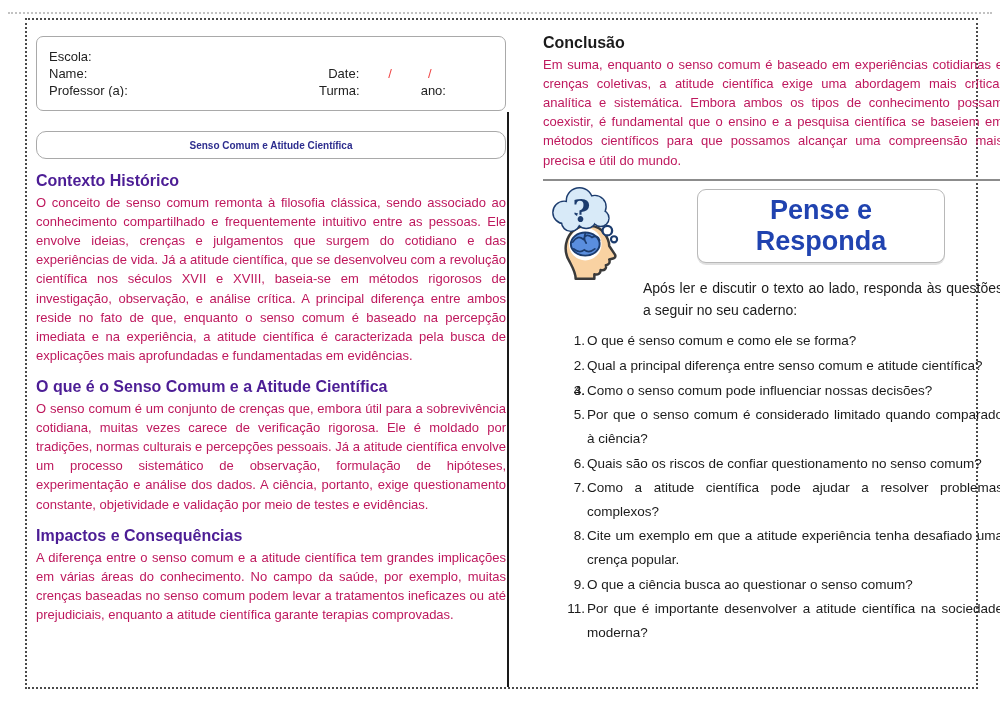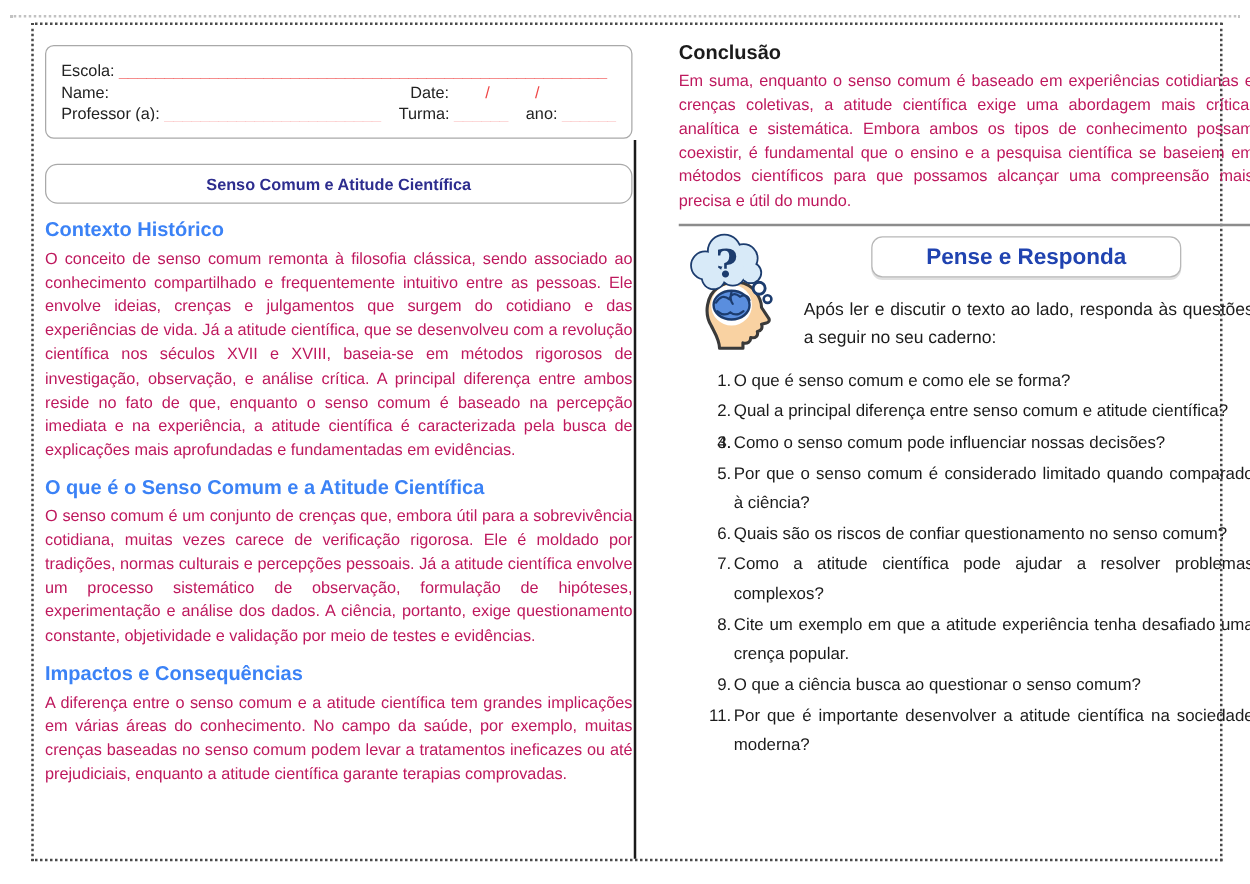--- a/index.html
+++ b/index.html
@@ -20,38 +20,38 @@
     border:1px solid #a9a9a9; border-radius:7px; padding:9px 12px;
     font-size:13px; color:#222;
   }
   .form-row { display:flex; justify-content:space-between; white-space:nowrap; line-height:1.0; margin:4px 0; overflow:hidden; }
   .form-row .grp { display:inline-block; }
   .blank { letter-spacing:0; color:#ef4444; }
 
   .title-box {
     margin-top:20px; border:1px solid #a9a9a9; border-radius:10px;
     padding:8px 6px 7px 6px; text-align:center;
-    font-weight:bold; font-size:13px; color:#2d2d8e;
+    font-weight:bold; font-size:10px; color:#2d2d8e;
   }
 
-  .section-heading { font-weight:bold; font-size:16px; color:#3b82f6; margin:13px 0 3px 0; }
+  .section-heading { font-weight:bold; font-size:16px; color:#4c1d95; margin:13px 0 3px 0; }
   .body-text { font-size:13px; line-height:1.47; text-align:justify; color:#be185d; }
 
   
   .conclusion-heading { font-weight:bold; font-size:16px; margin:2px 0 3px 0; }
   .rule { border:none; border-top:2px solid #8c8c8c; margin:9px 0 0 0; }
 
   .think-header { display:flex; align-items:flex-start; margin-top:2px; }
   .think-icon { width:96px; height:102px; flex:0 0 96px; }
   .think-right { flex:1; padding-top:6px; }
   .pense-box {
     display:block; margin:0 auto; width:248px; text-align:center;
     border:1.5px solid #b8b8b8; border-radius:9px;
     box-shadow:0 2px 0 rgba(0,0,0,0.12);
-    padding:5px 4px; font-weight:bold; font-size:18px; color:#2043b0;
+    padding:5px 4px; font-weight:bold; font-size:27px; color:#2043b0;
     background:#fff;
   }
   .instruction { font-weight:normal; font-size:14px; line-height:1.6; text-align:justify; margin:14px 0 0 4px; }
 
   ol.questions { list-style:none; margin:8px 0 0 0; padding:0; }
   ol.questions li {
     position:relative; padding-left:44px; font-size:13.5px; line-height:1.75;
     text-align:justify; margin:1px 0;
   }
   ol.questions .qnum { position:absolute; left:0; top:0; width:42px; text-align:right; }

